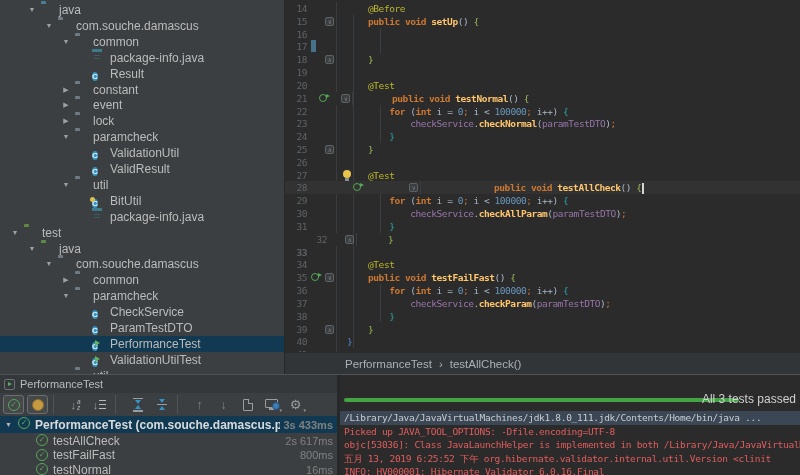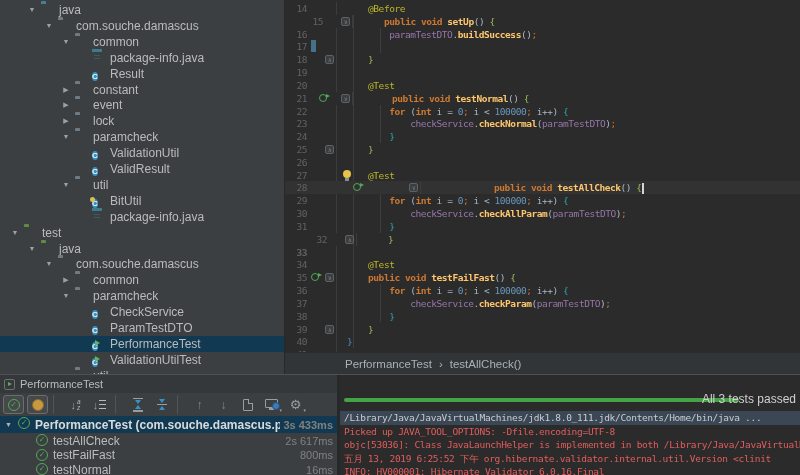--- a/index.html
+++ b/index.html
@@ -245,33 +245,32 @@
       <div class="guide" style="left: 95px; top: 27.64px; height: 25.64px;"></div>
       <div class="guide" style="left: 95px; top: 104.56px; height: 38.46px;"></div>
       <div class="guide" style="left: 95px; top: 194.3px; height: 38.46px;"></div>
       <div class="guide" style="left: 95px; top: 284.04px; height: 38.46px;"></div>
       <div class="code-line" style="top: 2px;">
         <span class="ln">14</span>
         <span class="mk"></span>
         <span class="fd"></span>
         <span class="codetxt">    <span class="tk-a">@Before</span></span>
       </div>
-      <div class="code-line" style="top: 14.82px; padding-left: 16px;">
+      <div class="code-line" style="top: 14.82px;">
         <span class="ln">15</span>
         <span class="mk"></span>
         <span class="fd">
           <span class="fold-box" style="font-size: 6px; line-height: 8px; color: rgb(123, 127, 130); text-align: center; display: block; position: absolute; left: 2px; top: 2px; width: 9px; height: 9px;">∨</span>
         </span>
         <span class="codetxt">    <span class="tk-k">public void </span><span class="tk-m">setUp</span><span class="tk-p">() </span><span class="tk-b2">{</span></span>
       </div>
       <div class="code-line" style="top: 27.64px;">
         <span class="ln">16</span>
         <span class="mk"></span>
         <span class="fd"></span>
-        <span class="codetxt">        <span class="tk-f">paramTestDTO</span><span class="tk-p">.</span><span class="tk-m">buildSuccess</span><span class="tk-p">()</span><span class="tk-s">;</span></span>
       </div>
       <div class="code-line" style="top: 40.46px;">
         <span class="ln">17</span>
         <span class="mk">
           <span class="vcs-mark"></span>
         </span>
         <span class="fd"></span>
         <span class="codetxt"></span>
       </div>
       <div class="code-line" style="top: 53.28px;">

